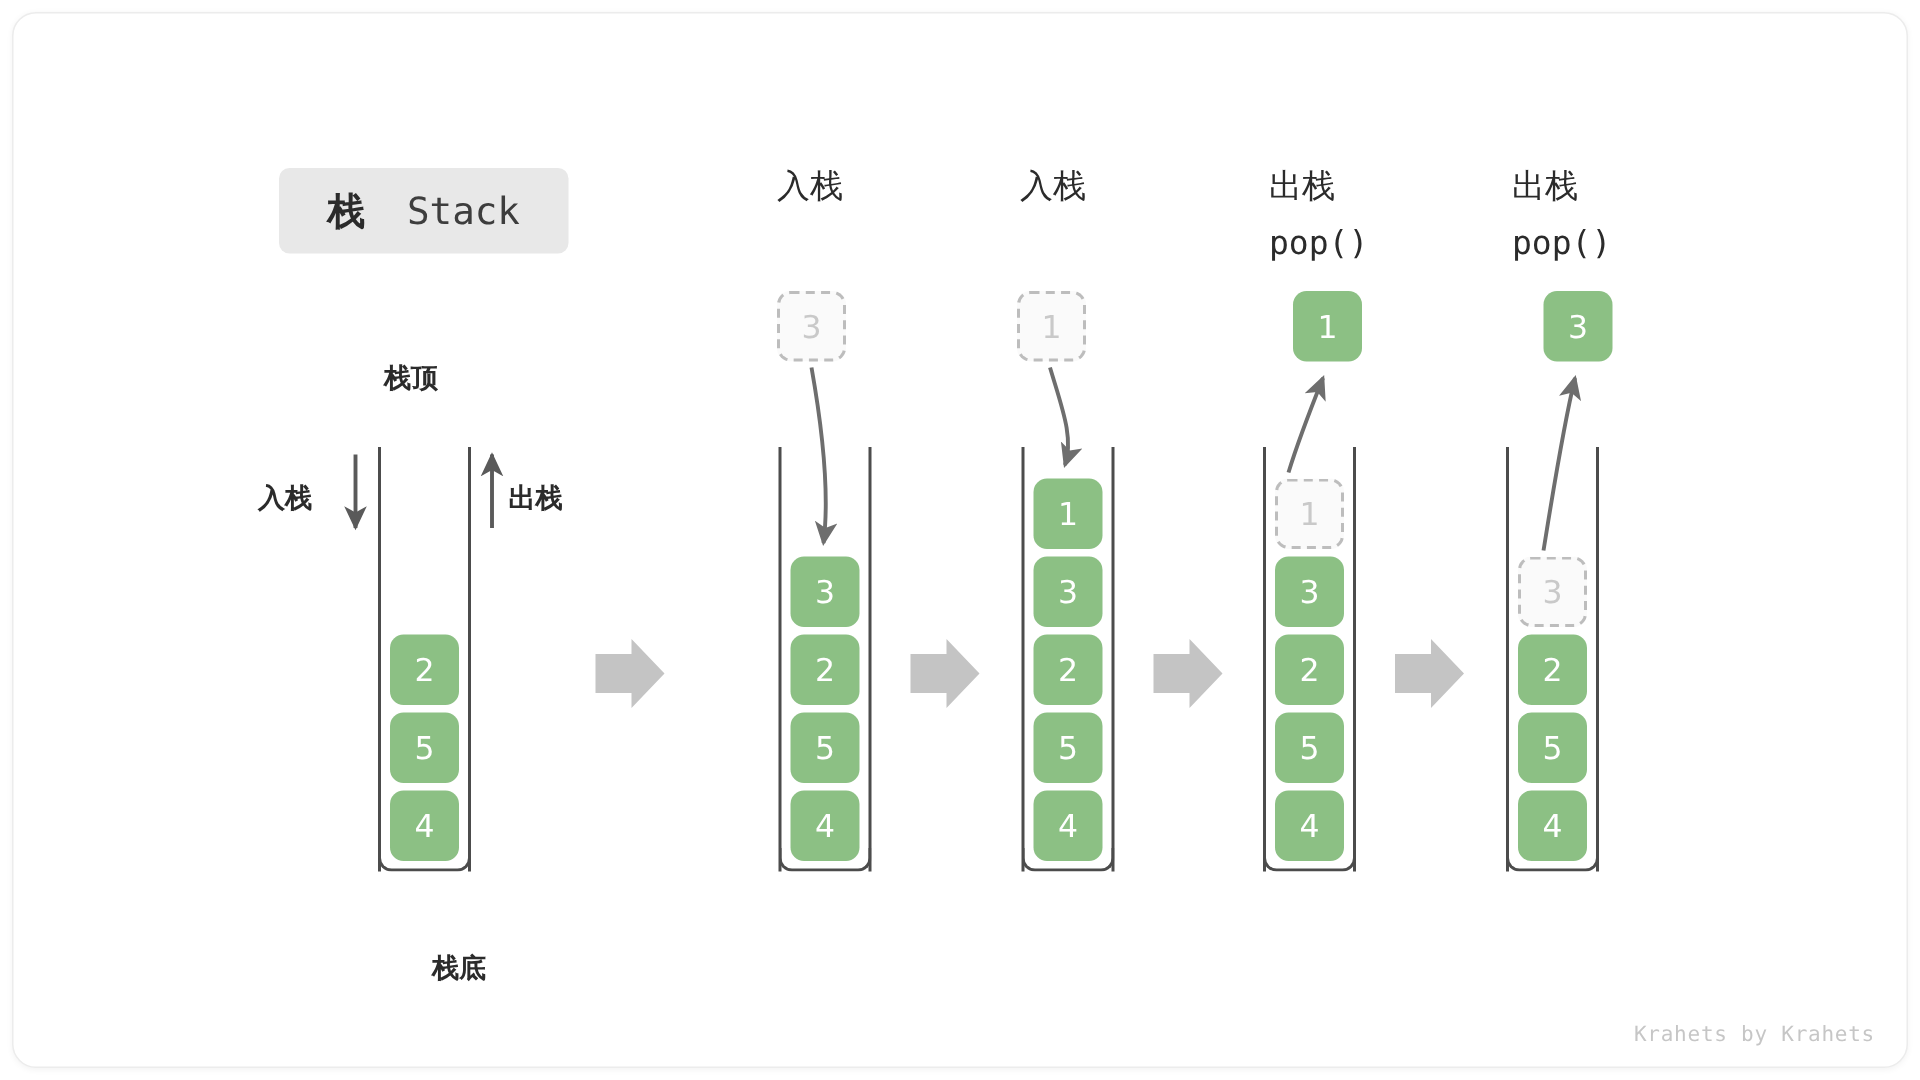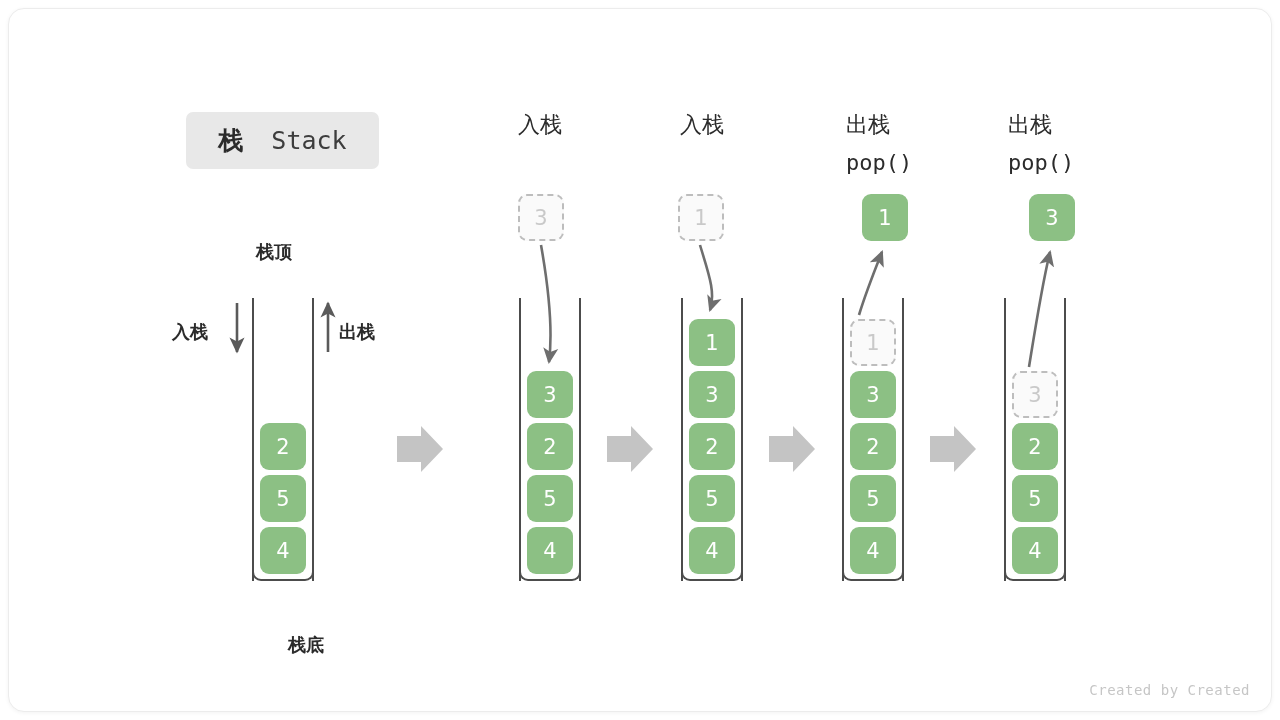--- a/index.html
+++ b/index.html
@@ -297,14 +297,14 @@
 
     <g>
       <path d="M859,315 C866,292 874,272 882,252" stroke="#6e6e6e" stroke-width="2.6" fill="none" marker-end="url(#mk-curve)"></path>
     </g>
 
     <g>
       <path d="M1029,367 C1035,330 1042,285 1050,252" stroke="#6e6e6e" stroke-width="2.6" fill="none" marker-end="url(#mk-curve)"></path>
     </g>
   </svg>
 
-  <div class="footer">Created by Created</div>
+  <div class="footer">Krahets by Krahets</div>
 </div>
 
 </body></html>

